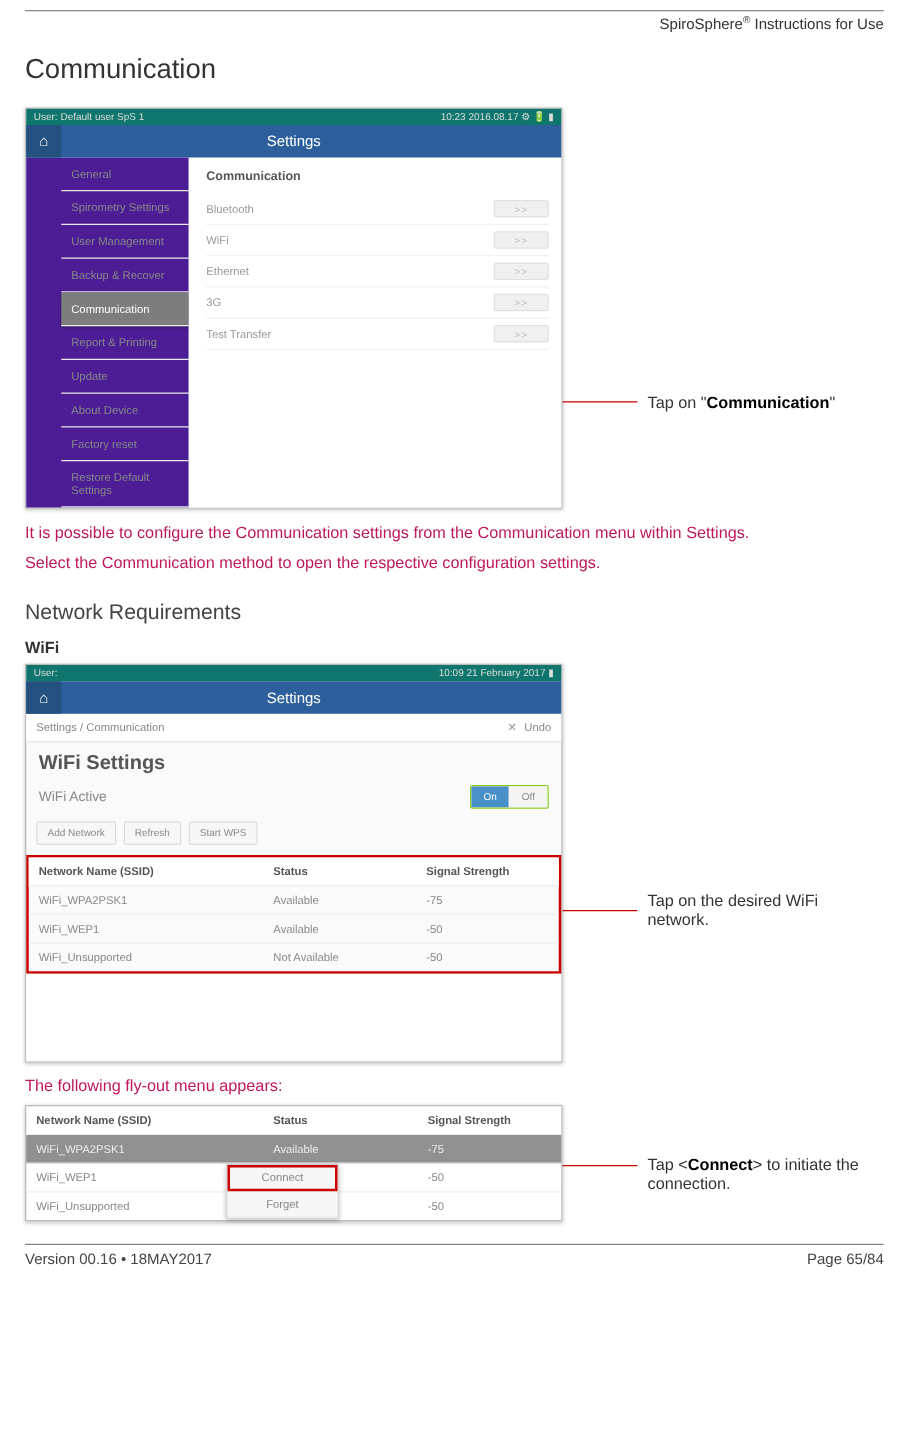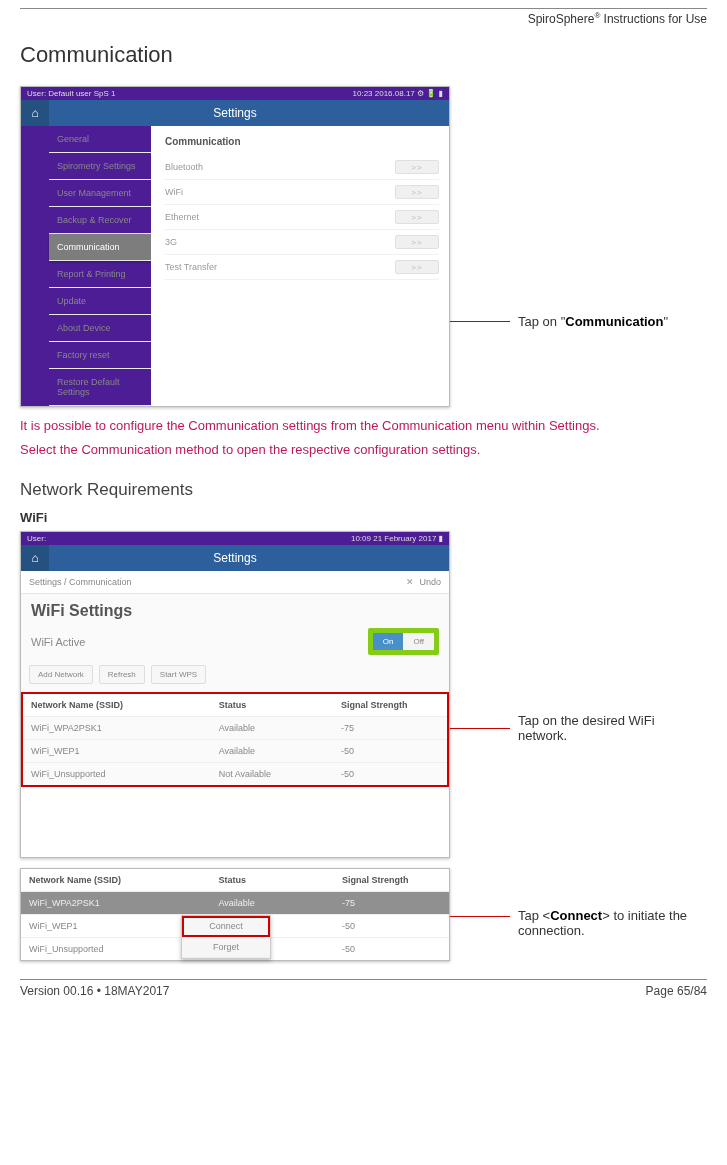--- a/index.html
+++ b/index.html
@@ -77,21 +77,21 @@
     border-top: 1px solid #c00;
     margin-top: 0;
     height: 1px;
   }
 
   
   .ss-top {
     display: flex;
     justify-content: space-between;
     align-items: center;
-    background: #4c1d95;
+    background: #0f766e;
     color: #ddd;
     padding: 2px 6px;
     font-size: 8px;
   }
   .ss-titlebar {
     background: #2c5f9b;
     color: #fff;
     display: flex;
     align-items: center;
     height: 26px;
@@ -191,21 +191,21 @@
   }
   .wifi-active-row {
     display: flex;
     justify-content: space-between;
     align-items: center;
     padding: 4px 10px 10px 10px;
   }
   .wifi-active-row .label { font-size: 11px; color:#888;text-align:right; }
   .toggle {
     display: flex;
-    border: 5px solid #84cc16;
+    border: 1px solid #84cc16;
     border-radius: 2px;
     overflow: hidden;
     font-size: 8px;
   }
   .toggle .on { background:#4a90c8; color:#fff; padding: 4px 10px; }
   .toggle .off { background:#f4f4f4; color:#888; padding: 4px 10px; }
   .wifi-buttons-row {
     display: flex;
     gap: 6px;
     padding: 0 8px 8px 8px;
@@ -433,20 +433,21 @@
         </div>
       </div>
       <div class="wifi-blank"></div>
     </div>
     <div style="display:flex; align-items:center; margin-top:182px;">
       <div class="leader" style="width:60px;"></div>
       <div class="annotation">Tap on the desired WiFi network.</div>
     </div>
   </div>
 
+  <p class="body-text">The following fly-out menu appears:</p>
 
   <div class="screenshot-row">
     <div class="fly-shot">
       <div class="fly-head">
         <div class="wifi-col1">Network Name (SSID)</div>
         <div class="wifi-col2">Status</div>
         <div class="wifi-col3">Signal Strength</div>
       </div>
       <div class="fly-row selected">
         <div class="wifi-col1">WiFi_WPA2PSK1</div>

